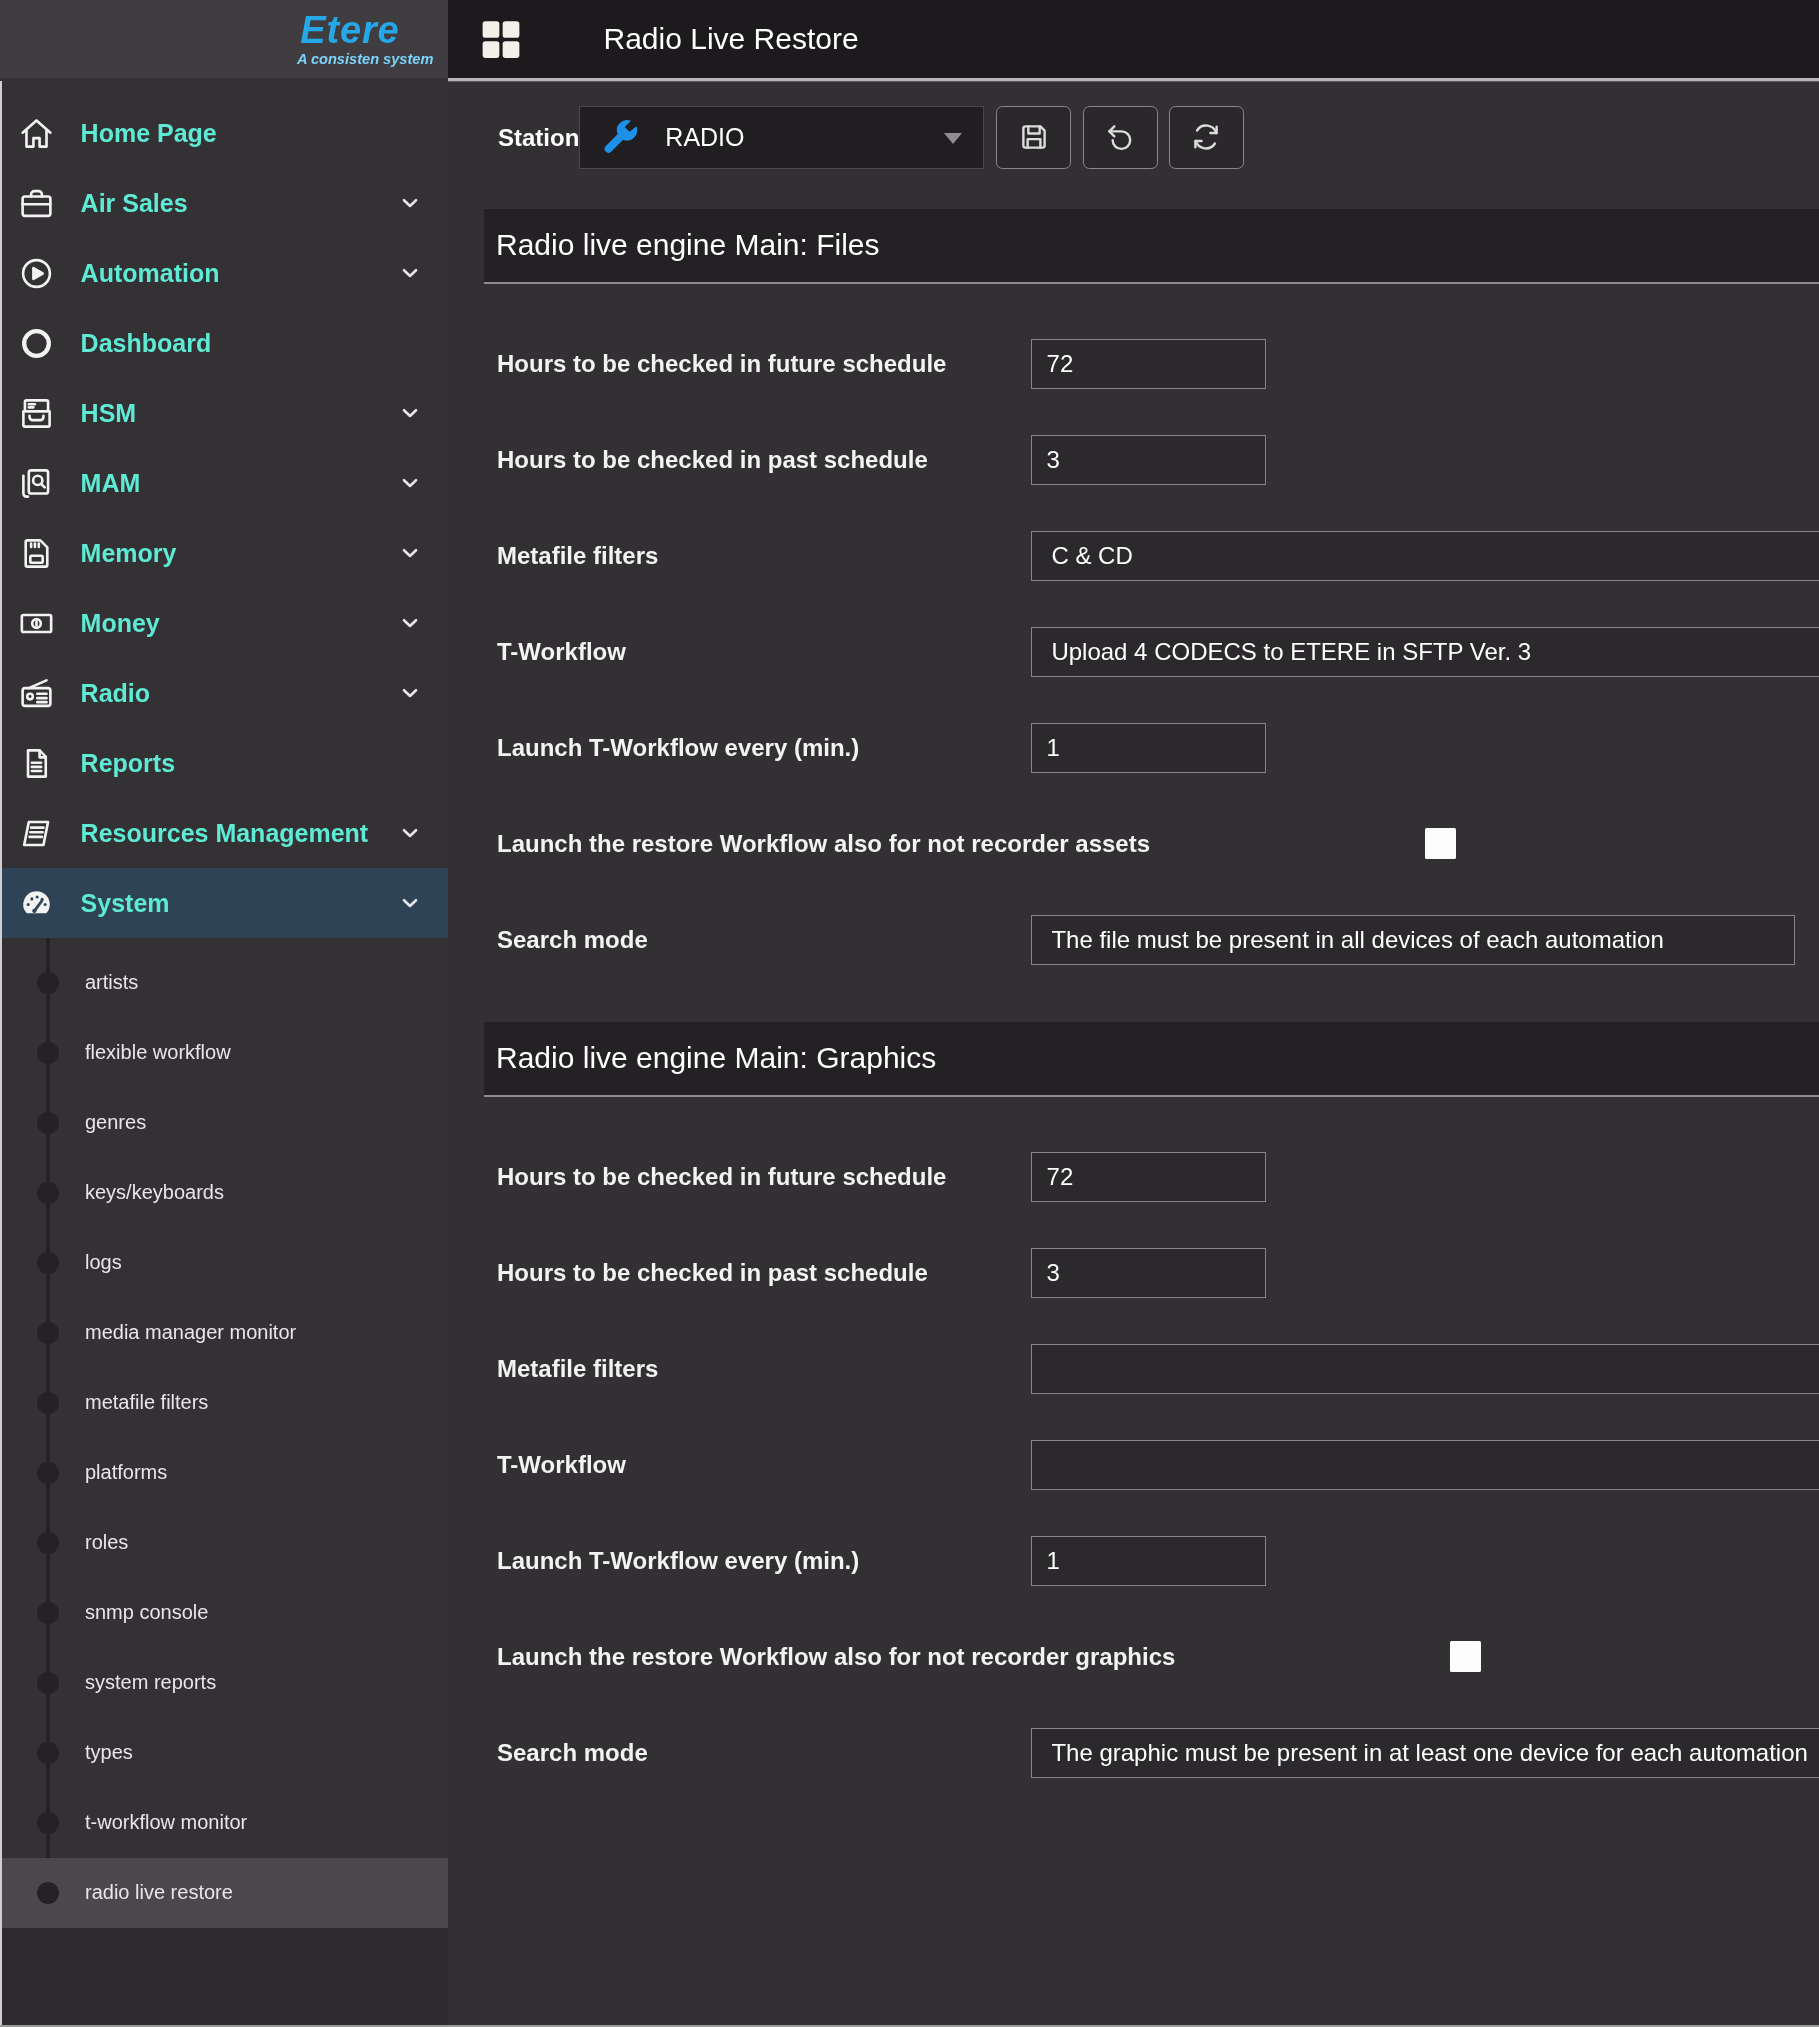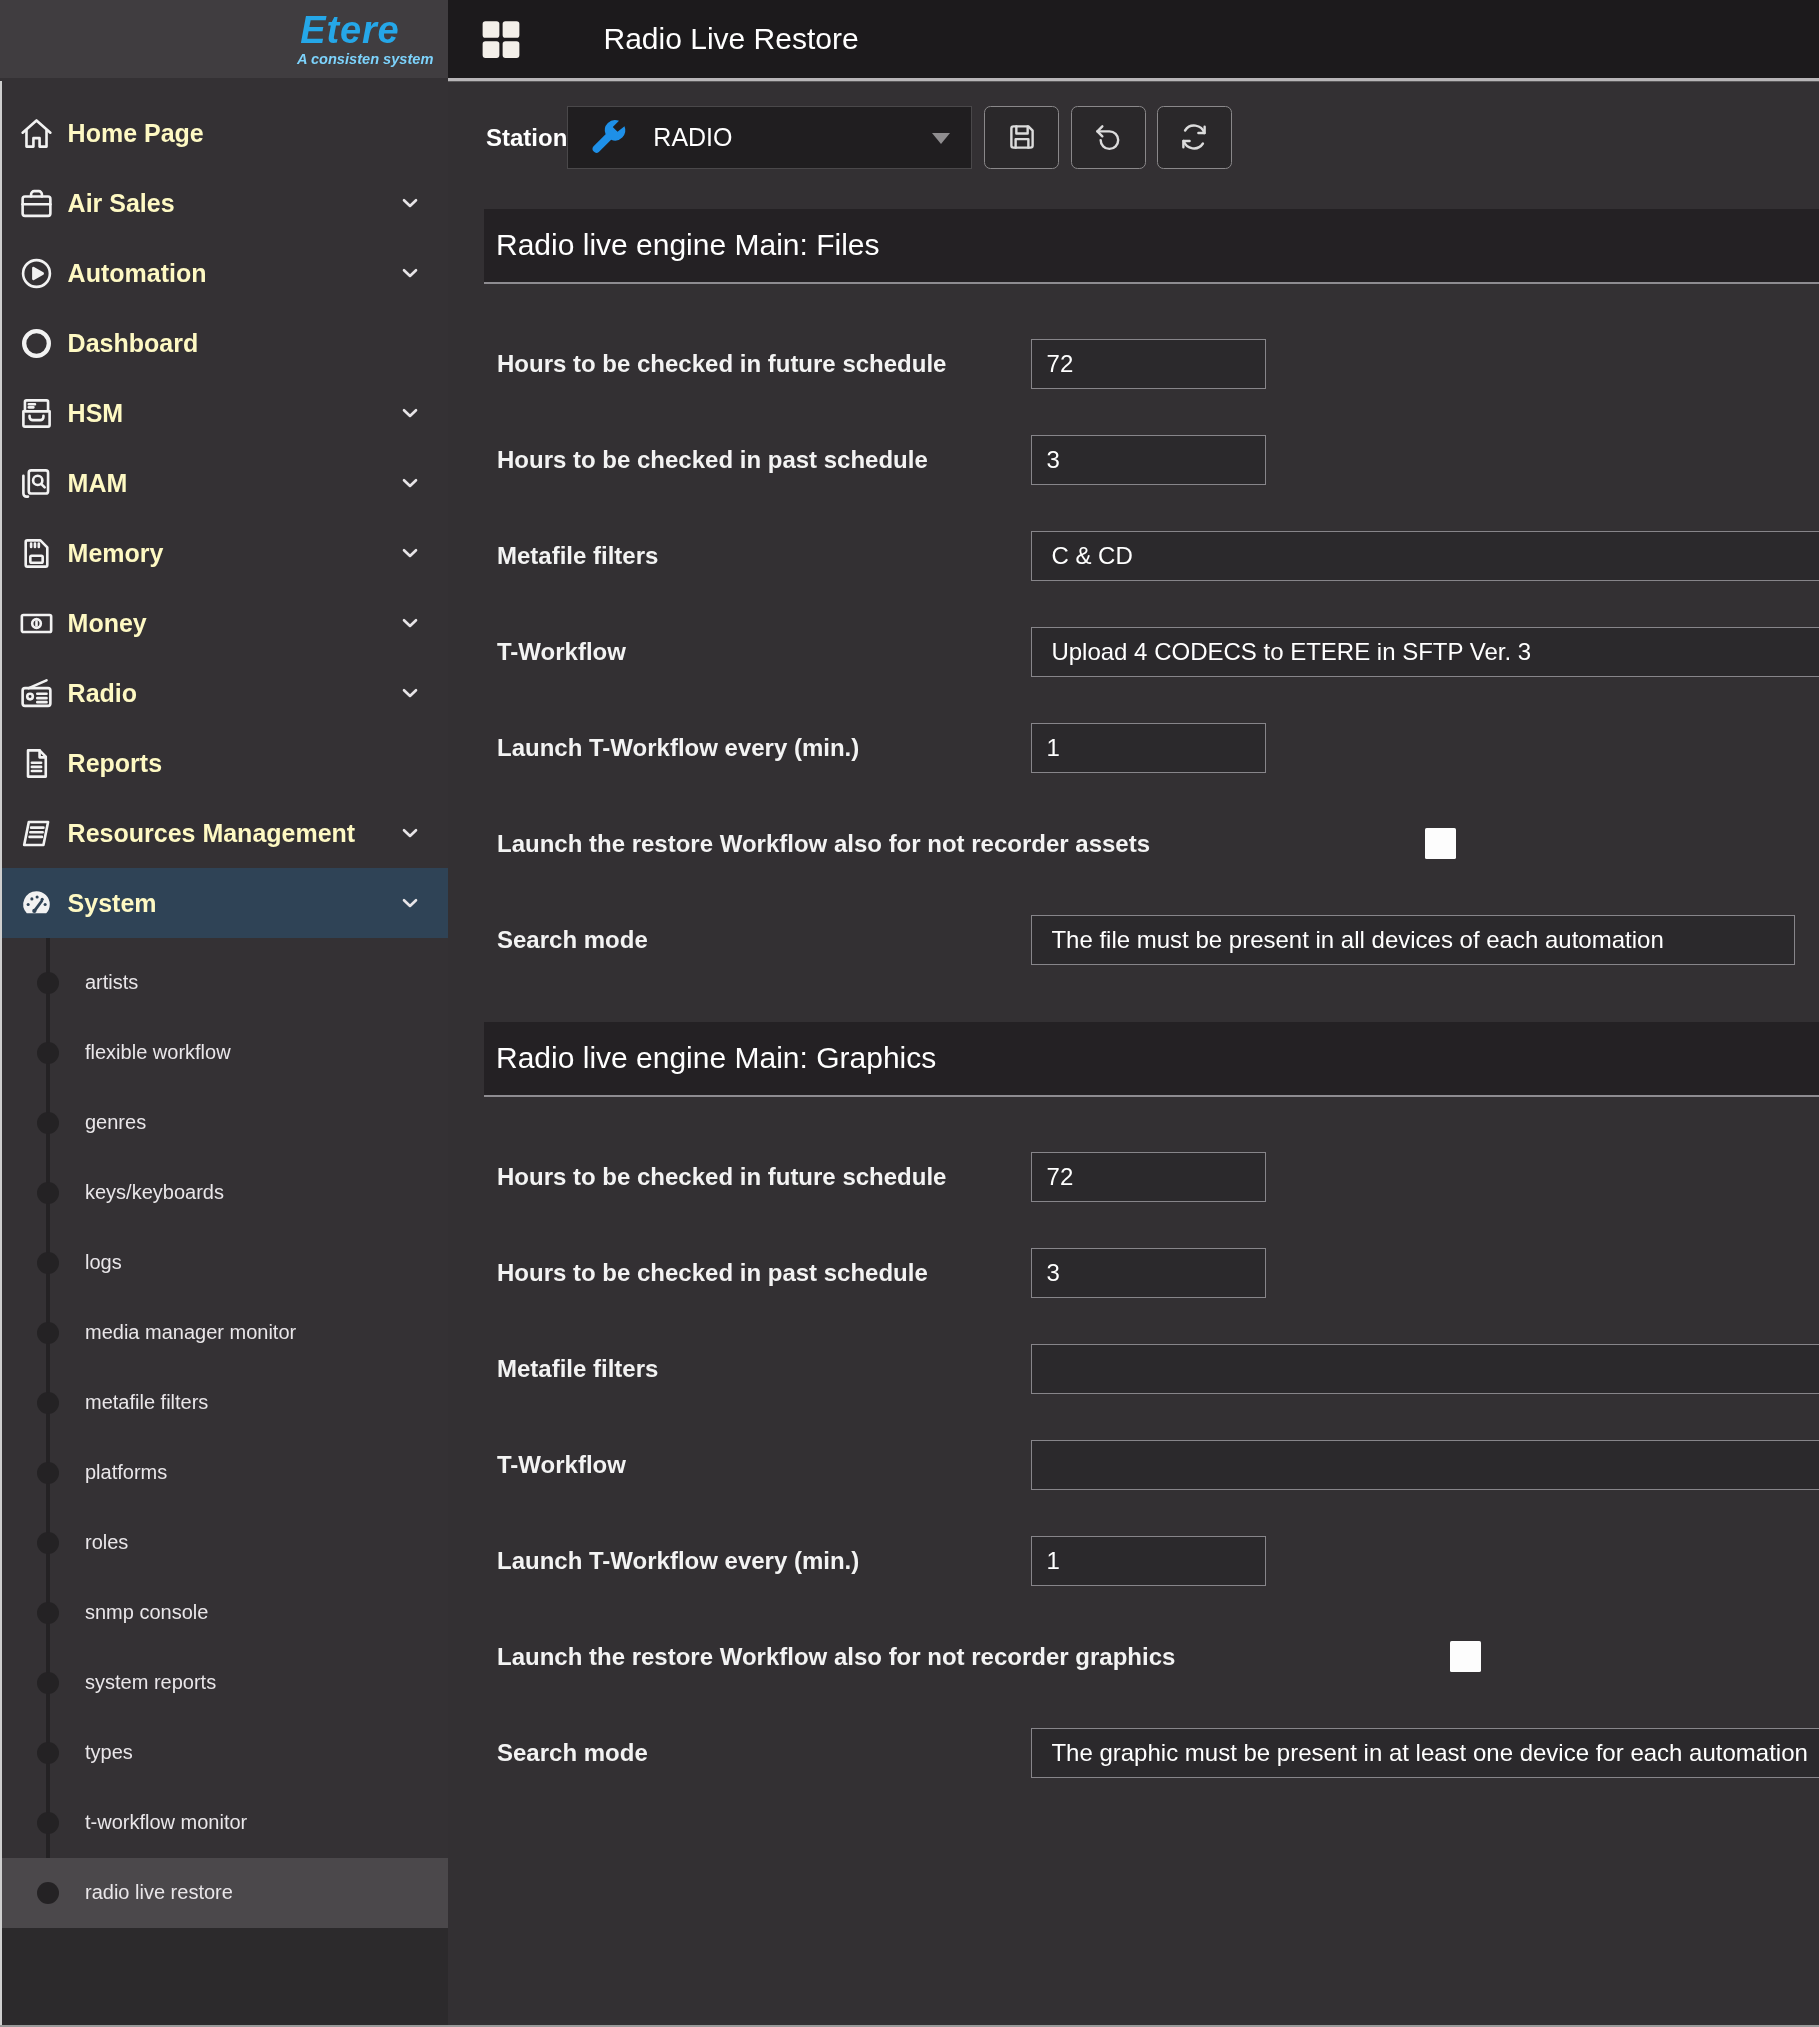--- a/index.html
+++ b/index.html
@@ -19,21 +19,21 @@
   .brand-name { font-size:38px; font-weight:700; font-style:italic; line-height:1;
     letter-spacing:0.8px; padding-right:34px; }
   .brand-tagline { font-size:14.6px; font-weight:700; font-style:italic; margin-top:2.4px; }
 
   .sidebar-body { flex:none; background:#343134; }
   .menu { padding-top:20px; }
   .menu-item { height:70px; display:flex; align-items:center; padding:0 16px; cursor:pointer; }
   .menu-item.active { background:#2f4356; }
   .menu-icon { width:37px; height:37px; flex:none; color:#f2f2f2; margin-left:1.6px; }
   .menu-icon svg { width:100%; height:100%; display:block; }
-  .menu-label { font-size:25px; font-weight:700; color:#fef9c3; margin-left:13px; white-space:nowrap; }
+  .menu-label { font-size:25px; font-weight:700; color:#5eead4; margin-left:26px; white-space:nowrap; }
   .menu-chevron { margin-left:auto; margin-right:9.7px; width:24px; height:24px; color:#e8e5e8; }
   .menu-chevron svg { width:100%; height:100%; display:block; }
 
   .submenu { position:relative; padding-top:9.7px; padding-bottom:0; }
   .submenu::before { content:""; position:absolute; left:46px; top:0; bottom:23px;
     width:4px; background:#242224; }
   .submenu-item { position:relative; height:70px; display:flex; align-items:center;
     padding-left:85px; cursor:pointer; }
   .submenu-item::before { content:""; position:absolute; left:37px; top:50%;
     transform:translateY(-50%); width:22px; height:22px; border-radius:50%;
@@ -45,21 +45,21 @@
   .main { position:absolute; left:448px; right:0; top:0; bottom:0;
     background:#333033; overflow:hidden; }
   .app-header { height:78px; background:#1c1a1c; display:flex; align-items:center;
     padding-left:27.5px; }
   .grid-icon { width:50px; height:49px; color:#f3efe9; cursor:pointer; }
   .grid-icon svg { width:100%; height:100%; display:block; }
   .page-title { font-size:30px; font-weight:400; color:#ffffff; margin-left:78px; white-space:nowrap; }
   .separator { height:4px; background:#b8b6b8; border-bottom:0.8px solid #5a585a; }
 
   .toolbar { height:120px; padding:23.5px 0 0 38px; display:flex; align-items:flex-start; }
-  .station-label { font-size:24px; font-weight:700; color:#ffffff; line-height:63px; }
+  .station-label { font-size:24px; font-weight:700; color:#ffffff; line-height:63px;margin-left:12px; }
   .station-select { width:405px; height:63px; background:#201e20; border:0.8px solid #4a484a;
     display:flex; align-items:center; padding:0 18px; position:relative; cursor:pointer; }
   .wrench-wrap { width:44px; height:44px; }
   .wrench-wrap svg { width:100%; height:100%; display:block; }
   .station-value { font-size:25px; color:#ffffff; margin-left:23px; white-space:nowrap; }
   .select-caret { position:absolute; right:21px; top:50%; margin-top:-4px;
     width:0; height:0; border-left:9.7px solid transparent; border-right:9.7px solid transparent;
     border-top:11.3px solid #8f8d8f; }
   .tb-btn { width:75px; height:63px; margin-left:11.3px; background:#2a282a;
     border:1.6px solid #8a888a; border-radius:6.5px; color:#dcdcdc;

